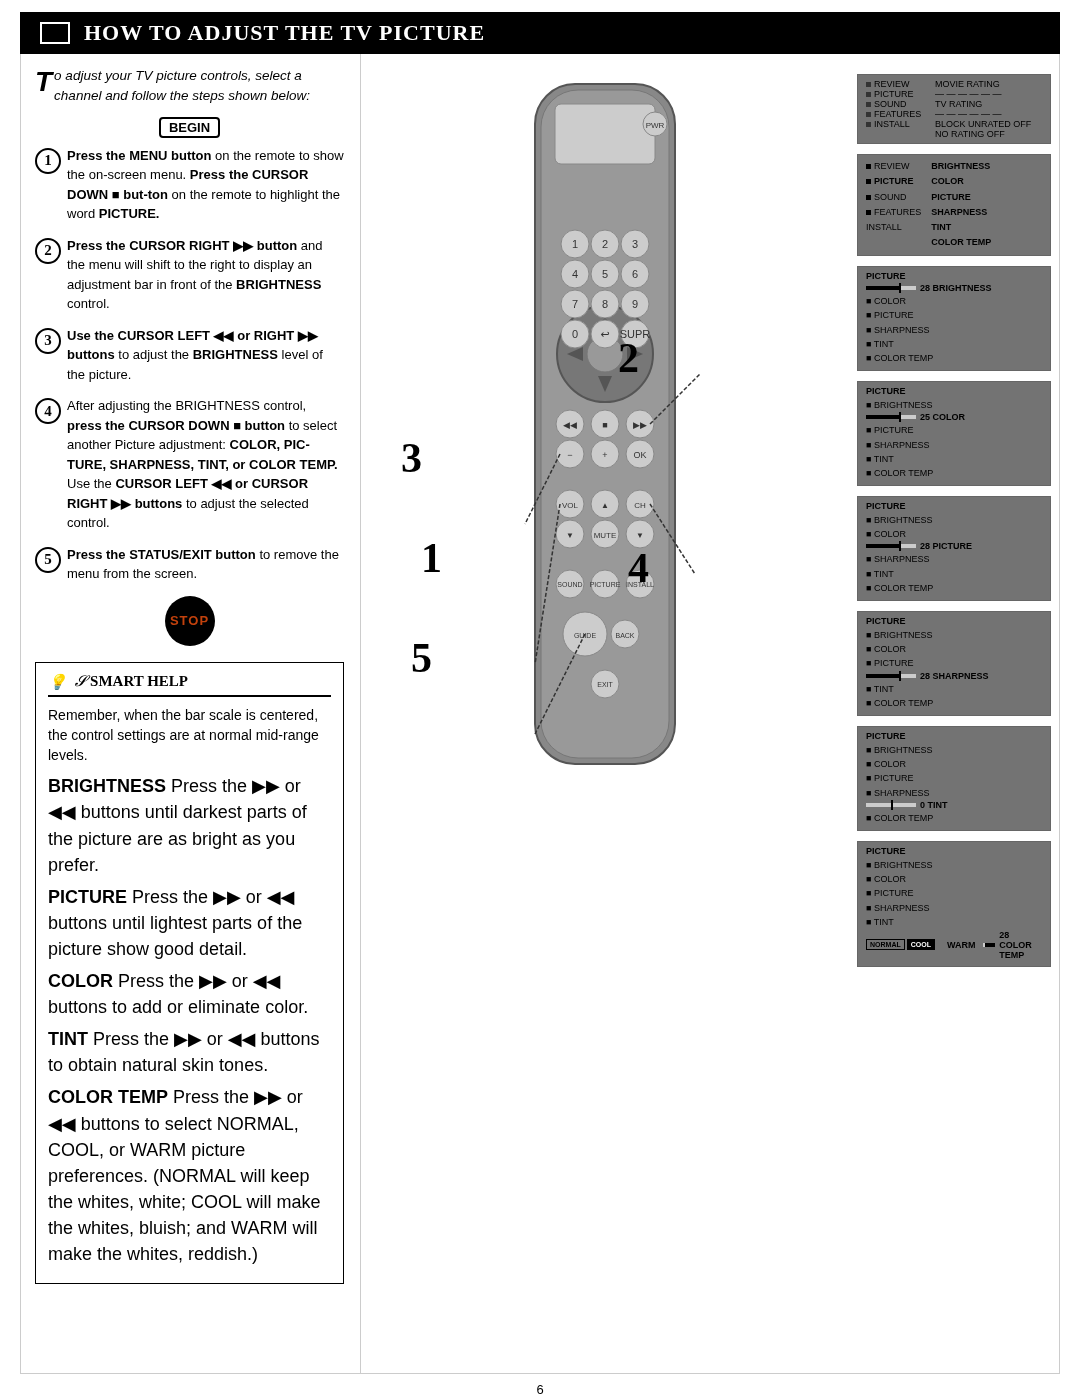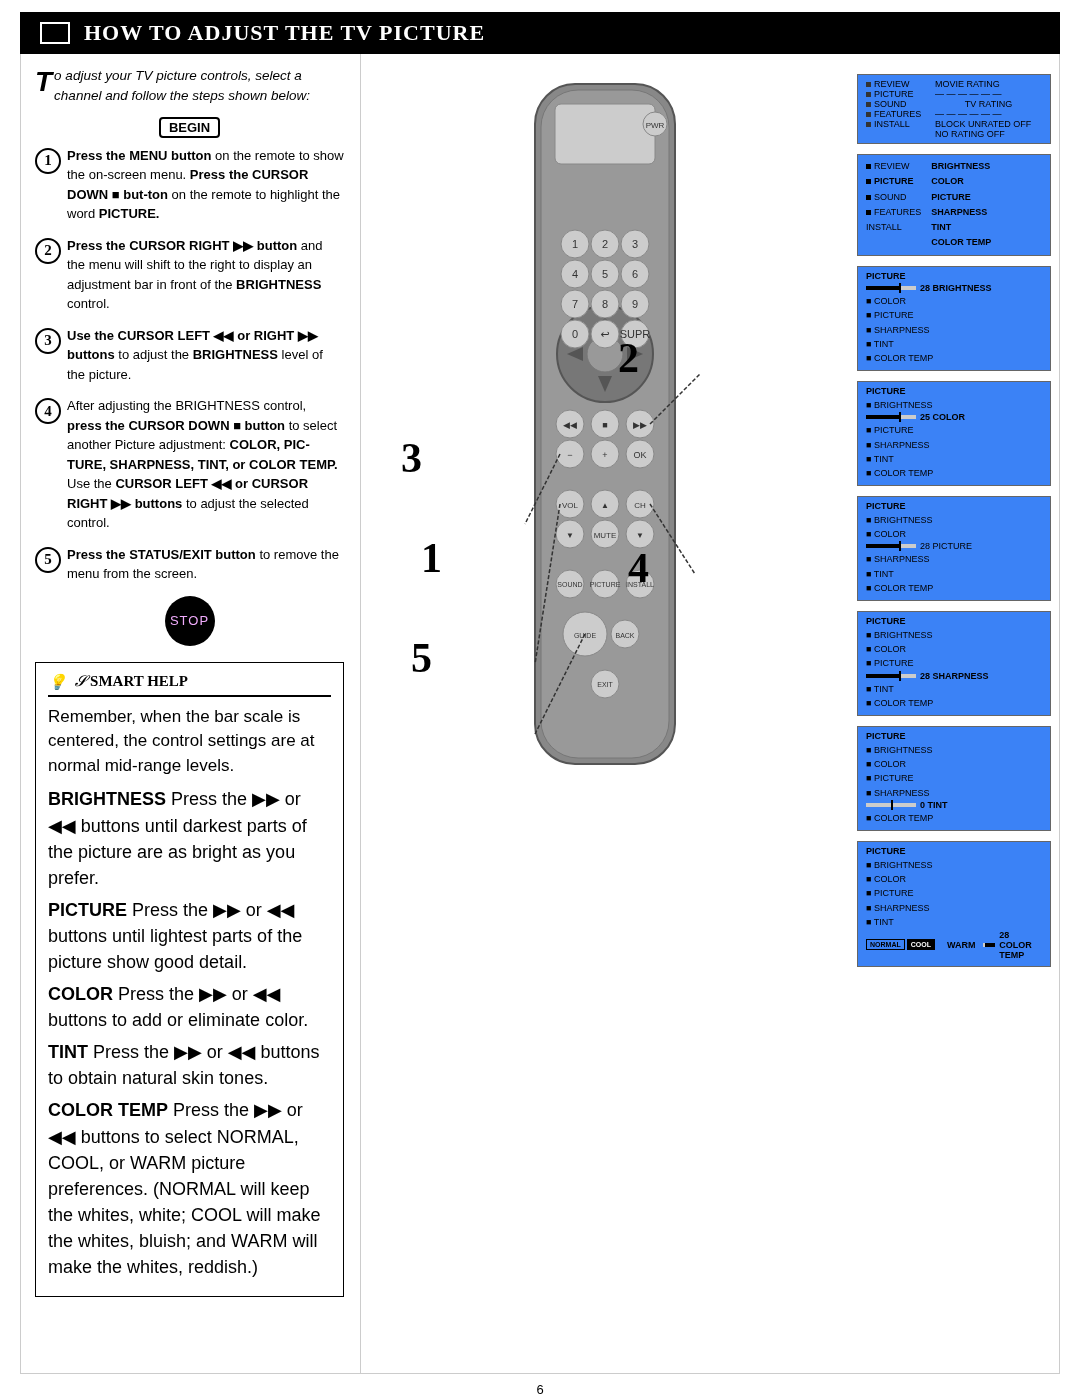--- a/index.html
+++ b/index.html
@@ -99,22 +99,22 @@
     .stop-badge {
       display: block;
       width: 50px;
       height: 50px;
       background: #000;
       border-radius: 50%;
       margin: 8px auto 16px auto;
       display: flex;
       align-items: center;
       justify-content: center;
-      color: #f0abfc;
-      font-weight: normal;
+      color: #c2410c;
+      font-weight: bold;
       font-size: 13px;
       letter-spacing: 1px;
     }
 
     
     .smart-help {
       border: 1px solid #000;
       padding: 10px 12px;
     }
     .smart-help-title {
@@ -132,21 +132,21 @@
       font-size: 15px;
       font-family: Georgia, serif;
       font-style: italic;
     }
     .smart-help-title .caps {
       font-style: normal;
       font-weight: bold;
       text-transform: uppercase;
     }
     .smart-help p {
-      font-size: 17px;
+      font-size: 14px;
       line-height: 1.45;
       margin-bottom: 8px;
     }
     .sh-item {
       font-size: 18px;
       line-height: 1.45;
       margin-bottom: 6px;
     }
     .sh-item b { font-weight: bold; }
 
@@ -173,21 +173,21 @@
       display: flex;
       flex-direction: column;
       padding: 10px 8px;
       gap: 4px;
     }
 
     .menu-panel {
       border: 1.5px solid #666;
       padding: 4px 8px;
       font-size: 10px;
-      background: #3b82f6;
+      background: #737373;
       position: relative;
     }
 
     
     .page-num {
       text-align: center;
       padding: 8px;
       font-size: 13px;
     }
 
@@ -414,21 +414,21 @@
               <tr>
                 <td><span class="dot2" style="display:inline-block;width:5px;height:5px;background:#333;margin-right:3px;"></span>REVIEW</td>
                 <td style="padding-left:8px;">MOVIE RATING</td>
               </tr>
           <tr>
                 <td><span class="dot2" style="display:inline-block;width:5px;height:5px;background:#333;margin-right:3px;"></span>PICTURE</td>
                 <td style="padding-left:8px;">— — — — — —</td>
               </tr>
           <tr>
                 <td><span class="dot2" style="display:inline-block;width:5px;height:5px;background:#333;margin-right:3px;"></span>SOUND</td>
-                <td style="padding-left:8px;text-align:center;">TV RATING</td>
+                <td style="padding-left:8px;">TV RATING</td>
               </tr>
           <tr>
                 <td><span class="dot2" style="display:inline-block;width:5px;height:5px;background:#333;margin-right:3px;"></span>FEATURES</td>
                 <td style="padding-left:8px;">— — — — — —</td>
               </tr>
           <tr>
                 <td><span class="dot2" style="display:inline-block;width:5px;height:5px;background:#333;margin-right:3px;"></span>INSTALL</td>
                 <td style="padding-left:8px;">BLOCK UNRATED  OFF</td>
               </tr>
           <tr>
@@ -501,21 +501,21 @@
         <div style="font-size:9px;font-weight:bold;margin-bottom:2px;">PICTURE</div>
         <div style="font-size:9px; line-height:1.6;">
           <div>■ BRIGHTNESS</div>
           <div>■ COLOR</div>
         </div>
         <div style="display:flex; align-items:center; gap:4px; font-size:9px; margin-bottom:1px;">
           <div style="width:50px;height:4px;background:#ccc;position:relative;">
             <div style="position:absolute;left:0;top:0;width:65%;height:100%;background:#000;"></div>
             <div style="position:absolute;left:65%;top:-3px;width:2px;height:10px;background:#000;"></div>
           </div>
-          <span style="font-weight:normal;">28 PICTURE</span>
+          <span style="font-weight:bold;">28 PICTURE</span>
         </div>
         <div style="font-size:9px; line-height:1.6;">
           <div>■ SHARPNESS</div>
           <div>■ TINT</div>
           <div>■ COLOR TEMP</div>
         </div>
       </div>
 
       <div class="menu-panel" style="margin-top:6px;">
         <div style="font-size:9px;font-weight:bold;margin-bottom:2px;">PICTURE</div>

